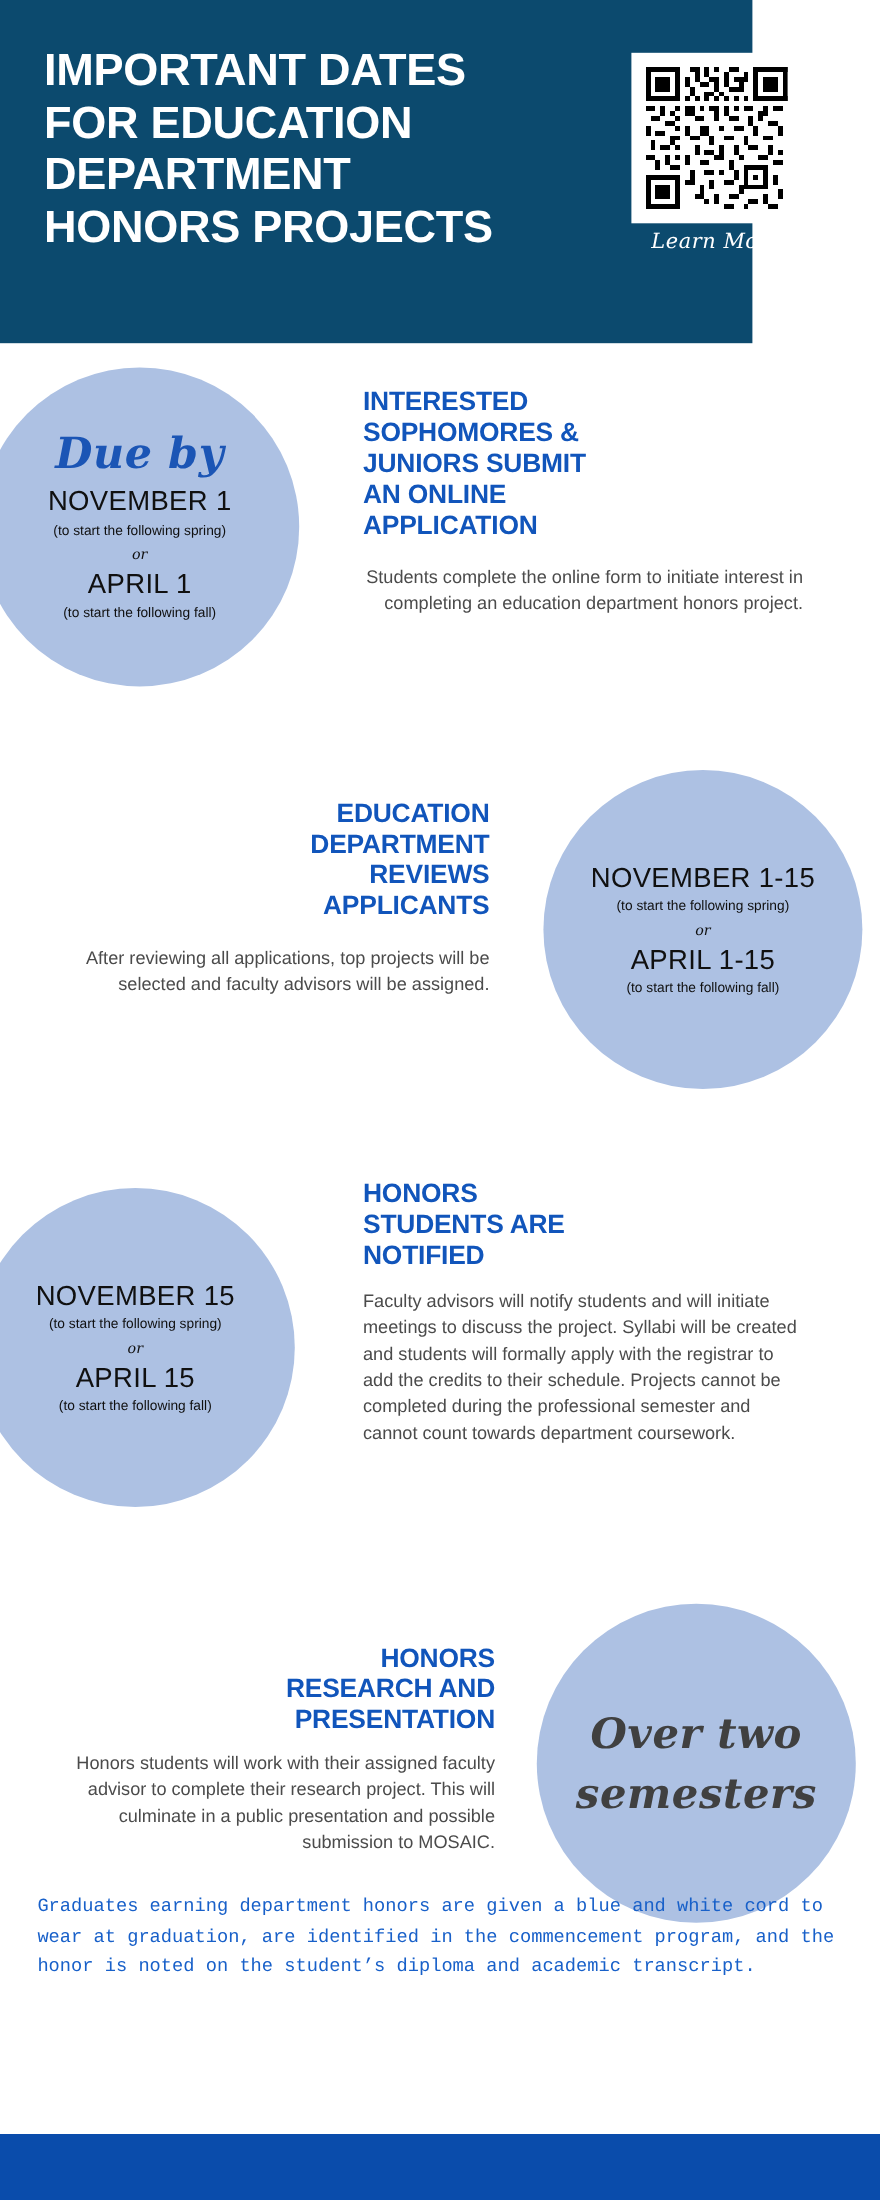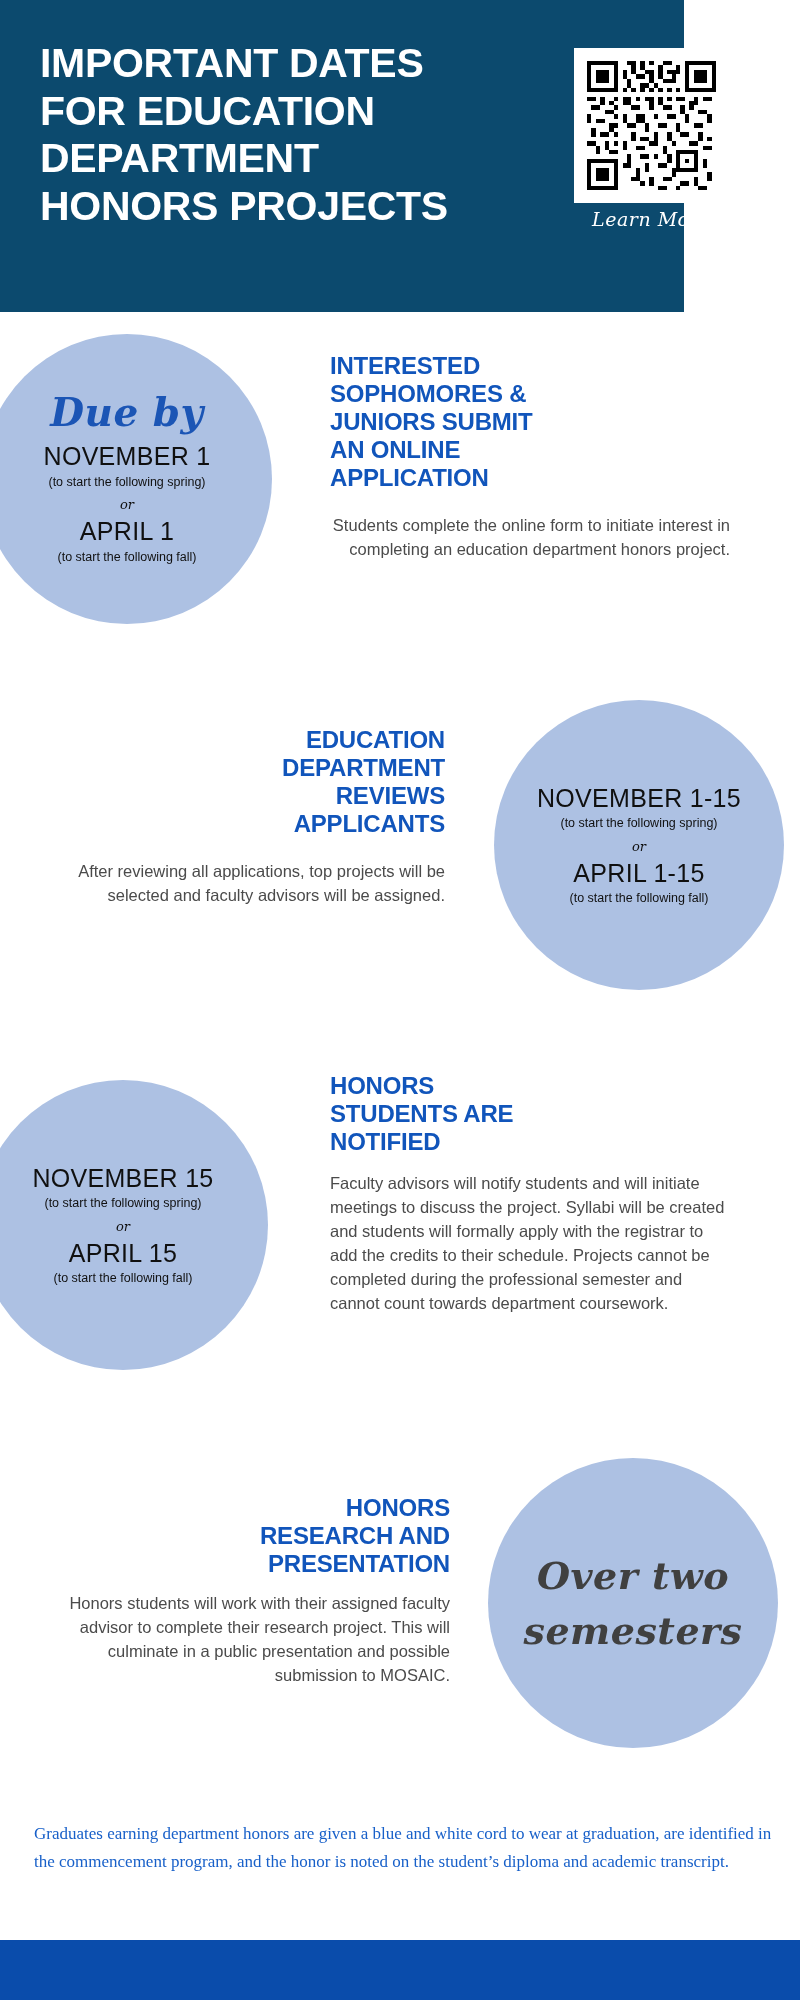--- a/index.html
+++ b/index.html
@@ -149,23 +149,23 @@
 
   .blk3 { left: 330px; top: 1072px; width: 400px; }
   .blk3 .block-body { margin-top: 16px; }
 
   .blk4 { left: 30px; top: 1494px; width: 420px; text-align: right; }
   .blk4 .block-body { margin-top: 14px; }
 
   
   .footnote {
     position: absolute;
-    left: 34px; top: 1820px;
+    left: 34px; top: 1720px;
     width: 740px;
-    font-family: Liberation Serif, serif;
+    font-family: Liberation Mono, monospace;
     font-size: 17px;
     line-height: 1.62;
     color: #1860c9;
     white-space: pre-line;
   }
   .bottom-bar {
     position: absolute;
     left: 0; top: 1940px;
     width: 800px; height: 60px;
     background: #0a4cab;

